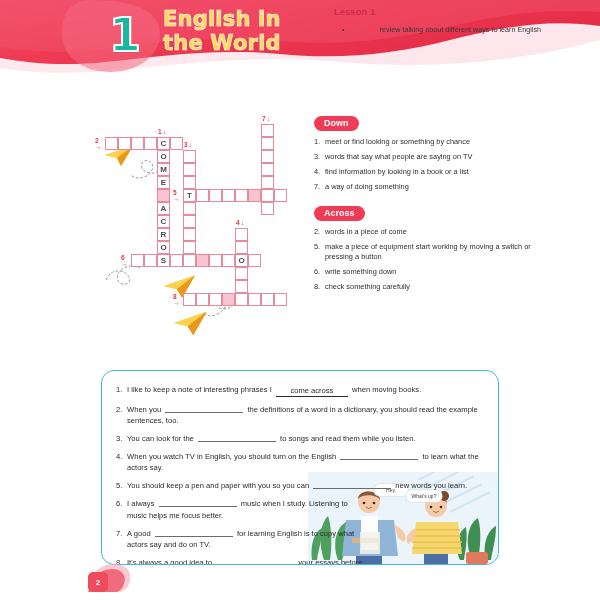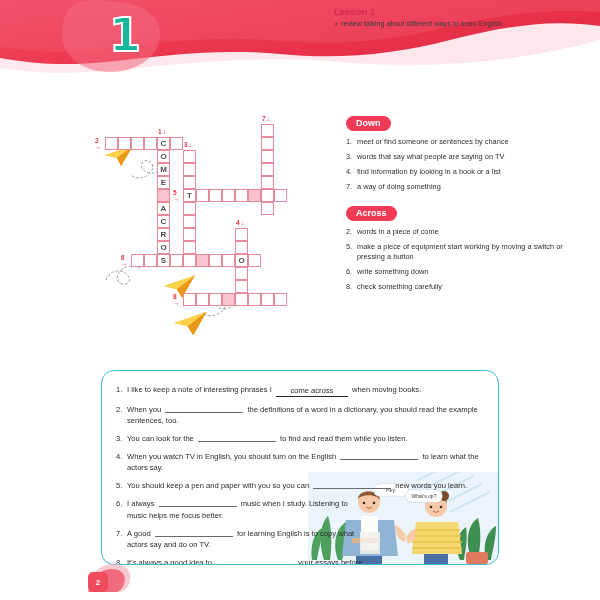--- a/index.html
+++ b/index.html
@@ -31,21 +31,21 @@
   .unit-title{
     position:absolute;left:163px;top:8px;width:170px;z-index:4;
     font-family:"DejaVu Sans", sans-serif;
     font-size:21px;font-weight:bold;line-height:1.12;
     color:#ffd84d;
     -webkit-text-stroke:0.7px #ffffff;
     letter-spacing:.2px;
   }
   .lesson-box{position:absolute;left:334px;top:6px;width:215px;z-index:4;}
   .lesson-title{font-size:9.5px;font-weight:bold;color:#d6294f;margin-bottom:2px;}
-  .lesson-list{list-style:none;margin:1px;padding:0;}
+  .lesson-list{list-style:none;margin:8px;padding:0;text-align:right;}
   .lesson-list li{
     font-size:7.2px;line-height:1.45;color:#3a3a3a;
     padding-left:6px;position:relative;
   }
   .lesson-list li:before{
     content:"\2022";position:absolute;left:0;top:-0.5px;color:#3a3a3a;font-size:7px;
   }
 
   
   .newwords-row{position:absolute;left:100px;top:86px;display:flex;align-items:center;gap:7px;}
@@ -75,21 +75,21 @@
   .cnum{
     position:absolute;font-size:6.5px;font-weight:bold;color:#e8354b;
     line-height:1;white-space:nowrap;
   }
 
   
   .plane{position:absolute;}
   .dots{position:absolute;}
 
   
-  .clues{position:absolute;left:346px;top:112px;width:225px;}
+  .clues{position:absolute;left:314px;top:112px;width:225px;}
   .clue-pill{
     display:inline-block;background:#ef3b55;color:#fff;
     font-size:9px;font-weight:bold;padding:2.5px 10px;border-radius:9px;
     margin-bottom:6px;
   }
   .clue-list{list-style:none;margin:0 0 0 0;padding:0;}
   .clue-list li{
     font-size:7.4px;line-height:1.42;color:#2f2f2f;
     margin-bottom:4.5px;padding-left:11px;position:relative;
   }
@@ -165,20 +165,24 @@
 
       <path d="M0,0 H600 V12 C540,8 495,16 448,27 C392,40 340,46 282,41 C216,35 160,42 104,49 C66,54 32,52 0,47 Z" fill="#f2546e" opacity="0.45"></path>
 
       <path d="M92,0 C140,0 160,14 160,34 C160,54 140,72 110,72 C82,72 62,56 62,34 C62,14 70,0 92,0 Z" fill="#f46a80" opacity="0.55"></path>
     </svg>
 
     <div class="unit-badge">
       <span class="unit-num">1</span>
     </div>
 
+    <div class="unit-title">
+      <div>English in</div>
+      <div>the World</div>
+    </div>
 
     <div class="lesson-box">
       <div class="lesson-title">Lesson 1</div>
       <ul class="lesson-list">
         <li>review talking about different ways to learn English</li>
       </ul>
     </div>
   </div>
 
 
@@ -275,21 +279,21 @@
       <div class="cell" style="left: 161px; top: 181px;"></div>
       <div class="cell" style="left: 174px; top: 181px;"></div>
       <div class="cnum" style="left: 73px; top: 182px;">8<span style="display:block;line-height:1;margin-top:-1px;">→</span></div>
     </div>
 
   <div class="clues">
     <div class="clue-pill">Down</div>
     <ul class="clue-list">
       <li>
         <span class="cn">1.</span>
-        <span>meet or find someone or sentences by chance</span>
+        <span>meet or find looking or something by chance</span>
       </li>
       <li>
         <span class="cn">3.</span>
         <span>words that say what people are saying on TV</span>
       </li>
       <li>
         <span class="cn">4.</span>
         <span>find information by looking in a book or a list</span>
       </li>
       <li>
@@ -380,21 +384,21 @@
           <path d="M108,56 C100,60 96,66 100,72 L106,68 Z" fill="#f6c9a8"></path>
         </g>
       </svg>
       <div class="bubble" style="left:66px;top:12px;width:26px;">Hey.</div>
       <div class="bubble" style="left:98px;top:18px;width:28px;">What's up?</div>
     </div>
 
     <ul class="blanks" id="blanks">
         <li><span class="bn">1.</span><span> I like to keep a note of interesting phrases I </span><span class="blank filled">come across</span><span> when moving books. </span></li>
         <li><span class="bn">2.</span><span> When you </span><span class="blank"></span><span> the definitions of a word in a dictionary, you should read the example sentences, too. </span></li>
-        <li><span class="bn">3.</span><span> You can look for the </span><span class="blank"></span><span> to find and read them while you listen. </span></li>
+        <li><span class="bn">3.</span><span> You can look for the </span><span class="blank"></span><span> to songs and read them while you listen. </span></li>
         <li><span class="bn">4.</span><span> When you watch TV in English, you should turn on the English </span><span class="blank"></span><span> to learn what the actors say. </span></li>
         <li><span class="bn">5.</span><span> You should keep a pen and paper with you so you can </span><span class="blank"></span><span> new words you learn. </span></li>
         <li style="width: 240px;"><span class="bn">6.</span><span> I always </span><span class="blank"></span><span> music when I study. Listening to music helps me focus better. </span></li>
         <li style="width: 240px;"><span class="bn">7.</span><span> A good </span><span class="blank"></span><span> for learning English is to copy what actors say and do on TV. </span></li>
         <li style="width: 240px;"><span class="bn">8.</span><span> It's always a good idea to </span><span class="blank"></span><span> your essays before giving them to your teacher. </span></li>
       </ul>
   </div>
 
   <div class="pagenum-wrap">
     <svg width="60" height="28" viewBox="0 0 60 28" style="position:absolute;left:0;top:-8px;">

